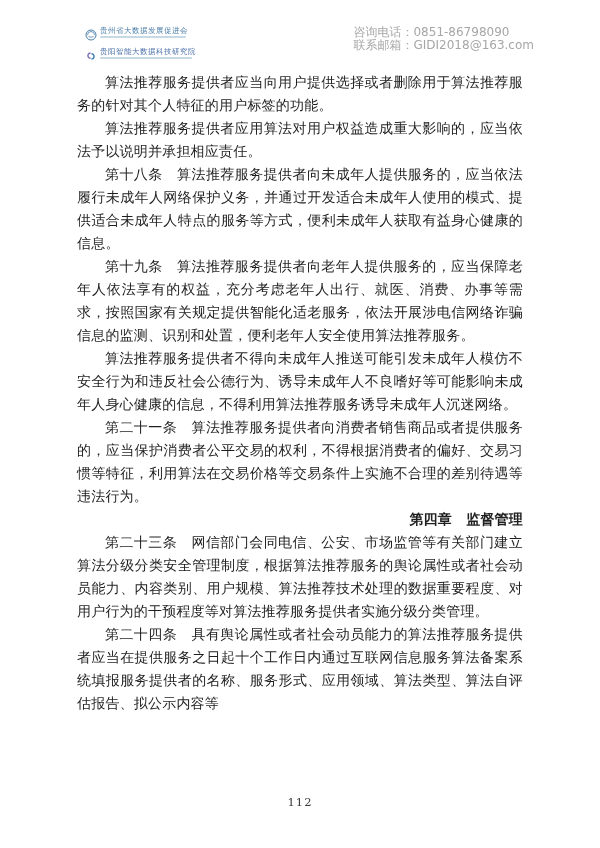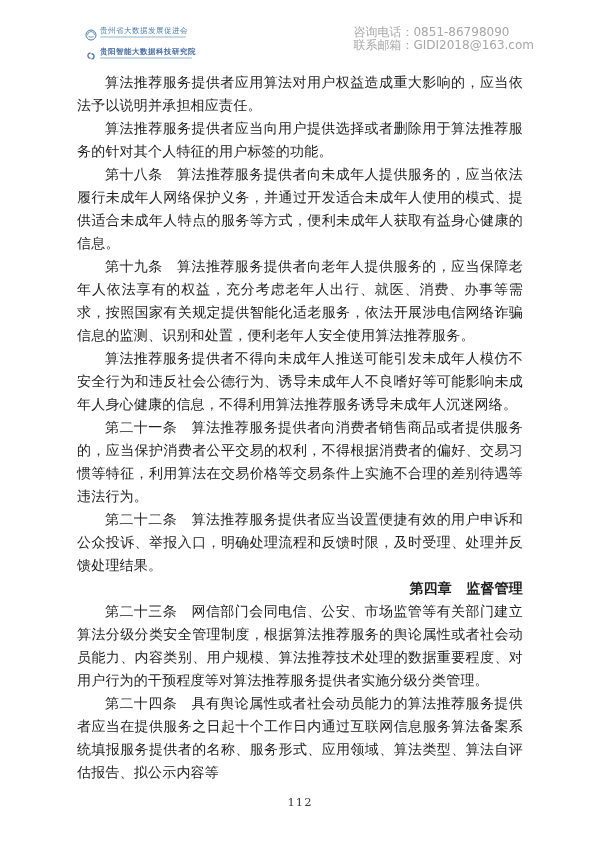--- a/index.html
+++ b/index.html
@@ -31,21 +31,21 @@
   .logo-glyph { width: 12px; height: 12px; flex: 0 0 auto; }
   .logo-textcol { display: flex; flex-direction: column; }
   .logo-name {
     font-family: "DejaVu Sans", sans-serif;
     font-size: 7.5px;
     line-height: 9px;
     color: #4a7ea8;
     letter-spacing: 0.5px;
     white-space: nowrap;
   }
-  .logo-name.inst { color: #4a6fa8; font-weight: bold; }
+  .logo-name.inst { color: #4a6fa8; }
   .logo-subline {
     height: 2px;
     margin-top: 1px;
     background: #b9cfdd;
     opacity: 0.8;
     border-radius: 1px;
   }
   .contact {
     font-family: "DejaVu Sans", sans-serif;
     font-size: 12px;
@@ -124,27 +124,26 @@
       </div>
     </div>
 
     <div class="contact">
       <span class="row">咨询电话：0851-86798090</span>
       <span class="row">联系邮箱：GIDI2018@163.com</span>
     </div>
   </div>
 
   <div class="doc-body">
+      <p>算法推荐服务提供者应当向用户提供选择或者删除用于算法推荐服务的针对其个人特征的用户标签的功能。</p>
       <p>算法推荐服务提供者应用算法对用户权益造成重大影响的，应当依法予以说明并承担相应责任。</p>
-      <p>算法推荐服务提供者应当向用户提供选择或者删除用于算法推荐服务的针对其个人特征的用户标签的功能。</p>
       <p>第十八条　算法推荐服务提供者向未成年人提供服务的，应当依法履行未成年人网络保护义务，并通过开发适合未成年人使用的模式、提供适合未成年人特点的服务等方式，便利未成年人获取有益身心健康的信息。</p>
       <p>第十九条　算法推荐服务提供者向老年人提供服务的，应当保障老年人依法享有的权益，充分考虑老年人出行、就医、消费、办事等需求，按照国家有关规定提供智能化适老服务，依法开展涉电信网络诈骗信息的监测、识别和处置，便利老年人安全使用算法推荐服务。</p>
       <p>算法推荐服务提供者不得向未成年人推送可能引发未成年人模仿不安全行为和违反社会公德行为、诱导未成年人不良嗜好等可能影响未成年人身心健康的信息，不得利用算法推荐服务诱导未成年人沉迷网络。</p>
       <p>第二十一条　算法推荐服务提供者向消费者销售商品或者提供服务的，应当保护消费者公平交易的权利，不得根据消费者的偏好、交易习惯等特征，利用算法在交易价格等交易条件上实施不合理的差别待遇等违法行为。</p>
-      <p>第二十二条　算法推荐服务提供者应当设置便捷有效的用户申诉和公众投诉、举报入口，明确处理流程和反馈时限，及时受理、处理并反馈处理结果。</p>
       <h2 class="chapter-heading">第四章　监督管理</h2>
       <p>第二十三条　网信部门会同电信、公安、市场监管等有关部门建立算法分级分类安全管理制度，根据算法推荐服务的舆论属性或者社会动员能力、内容类别、用户规模、算法推荐技术处理的数据重要程度、对用户行为的干预程度等对算法推荐服务提供者实施分级分类管理。</p>
       <p>第二十四条　具有舆论属性或者社会动员能力的算法推荐服务提供者应当在提供服务之日起十个工作日内通过互联网信息服务算法备案系统填报服务提供者的名称、服务形式、应用领域、算法类型、算法自评估报告、拟公示内容等</p>
     </div>
 
   <div class="footer">112</div>
 
 </div>
 
 </body></html>

